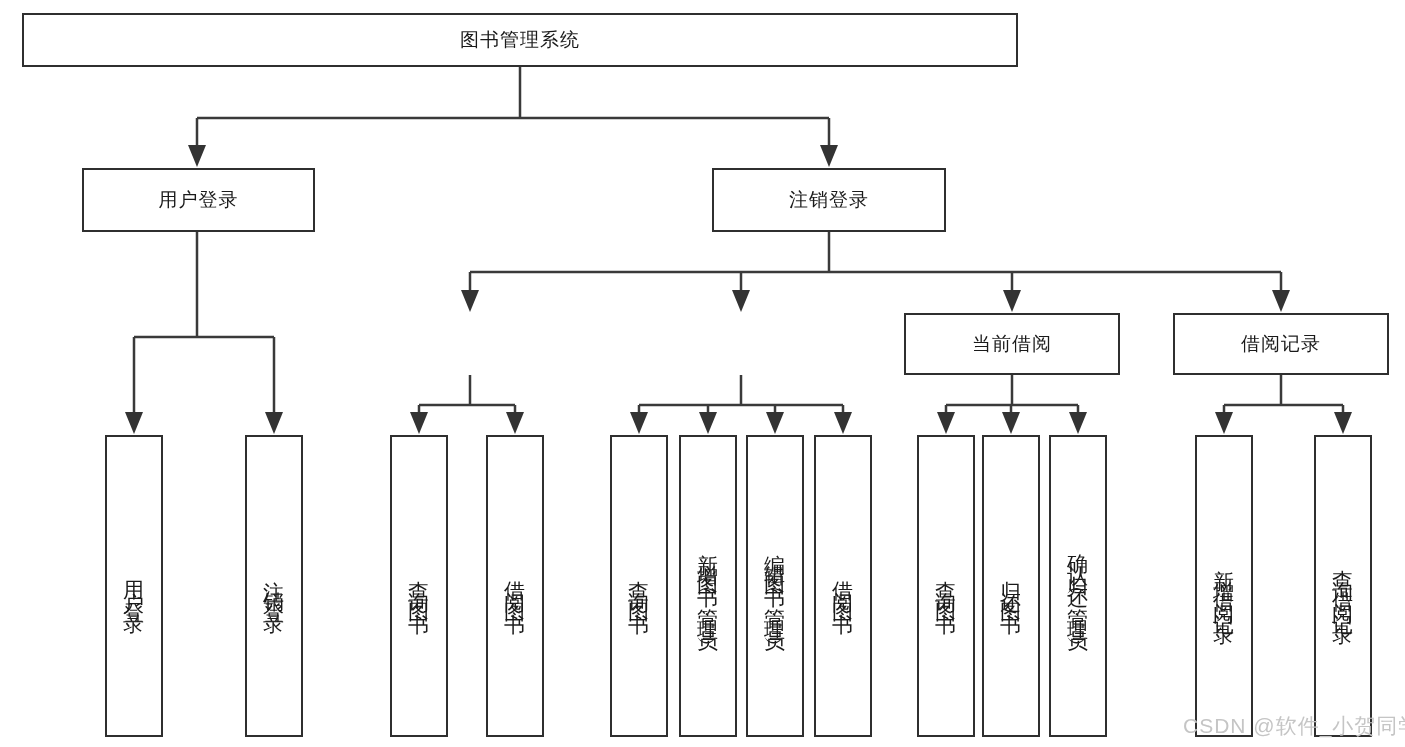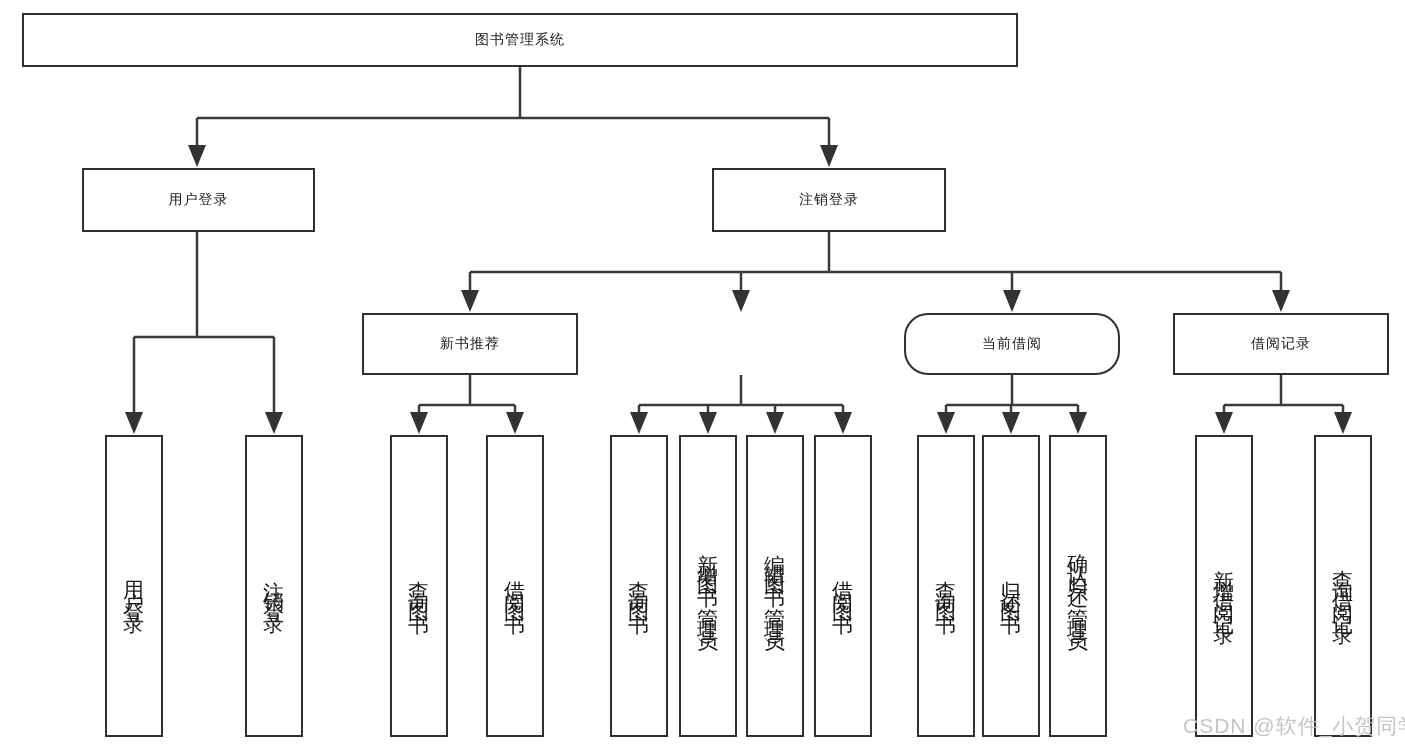--- a/index.html
+++ b/index.html
@@ -28,21 +28,21 @@
     stroke: none;
   }
   .node {
     position: absolute;
     box-sizing: border-box;
     background: #ffffff;
     border: 2.5px solid #2f2f2f;
     display: flex;
     align-items: center;
     justify-content: center;
-    font-size: 14px;
+    font-size: 19px;
     font-weight: 500;
     letter-spacing: 1px;
     white-space: nowrap;
   }
   .leafbox {
     position: absolute;
     box-sizing: border-box;
     top: 435px;
     width: 58px;
     height: 302px;
@@ -70,21 +70,21 @@
     letter-spacing: 1px;
     z-index: 10;
     white-space: nowrap;
   }
   
   .pos-root { left: 22px;  top: 13px;  width: 996px; height: 54px; }
   .pos-l2-0 { left: 82px;  top: 168px; width: 233px; height: 64px; }
   .pos-l2-1 { left: 712px; top: 168px; width: 234px; height: 64px; }
   .pos-l3-0 { left: 362px;  top: 313px; width: 216px; height: 62px; }
   .pos-l3-1 { left: 633px;  top: 313px; width: 216px; height: 62px; }
-  .pos-l3-2 { left: 904px;  top: 313px; width: 216px; height: 62px; border-radius: 24px; }
+  .pos-l3-2 { left: 904px;  top: 313px; width: 216px; height: 62px; }
   .pos-l3-3 { left: 1173px; top: 313px; width: 216px; height: 62px; }
   .pos-leaf-0  { left: 105px; }
   .pos-leaf-1  { left: 245px; }
   .pos-leaf-2  { left: 390px; }
   .pos-leaf-3  { left: 486px; }
   .pos-leaf-4  { left: 610px; }
   .pos-leaf-5  { left: 679px; }
   .pos-leaf-6  { left: 746px; }
   .pos-leaf-7  { left: 814px; }
   .pos-leaf-8  { left: 917px; }
@@ -139,21 +139,20 @@
       <polygon points="1215,412 1233,412 1224,434"></polygon>
       <polygon points="1334,412 1352,412 1343,434"></polygon>
     </g>
   </svg>
 
   <div class="node pos-root">图书管理系统</div>
 
   <div class="node pos-l2-0">用户登录</div>
   <div class="node pos-l2-1">注销登录</div>
 
-  <div class="node pos-l3-0">新书推荐</div>
   <div class="node pos-l3-2">当前借阅</div>
   <div class="node pos-l3-3">借阅记录</div>
 
   <div class="leafbox pos-leaf-0">
       <span class="vtext">用户登录</span>
     </div>
   <div class="leafbox pos-leaf-1">
       <span class="vtext">注销登录</span>
     </div>
   <div class="leafbox pos-leaf-2">

